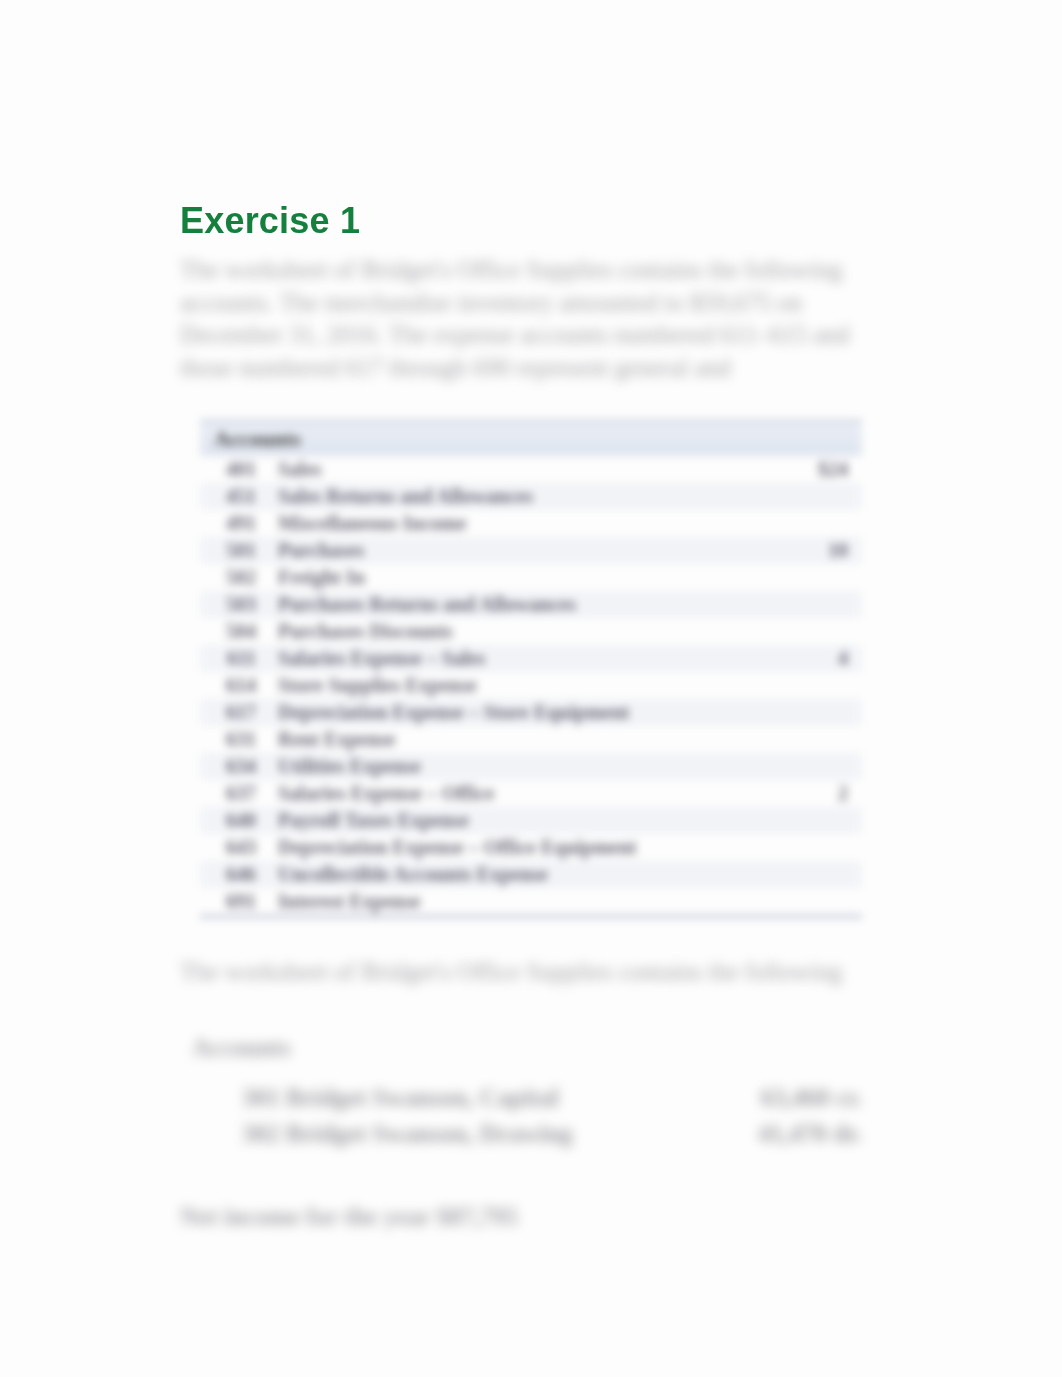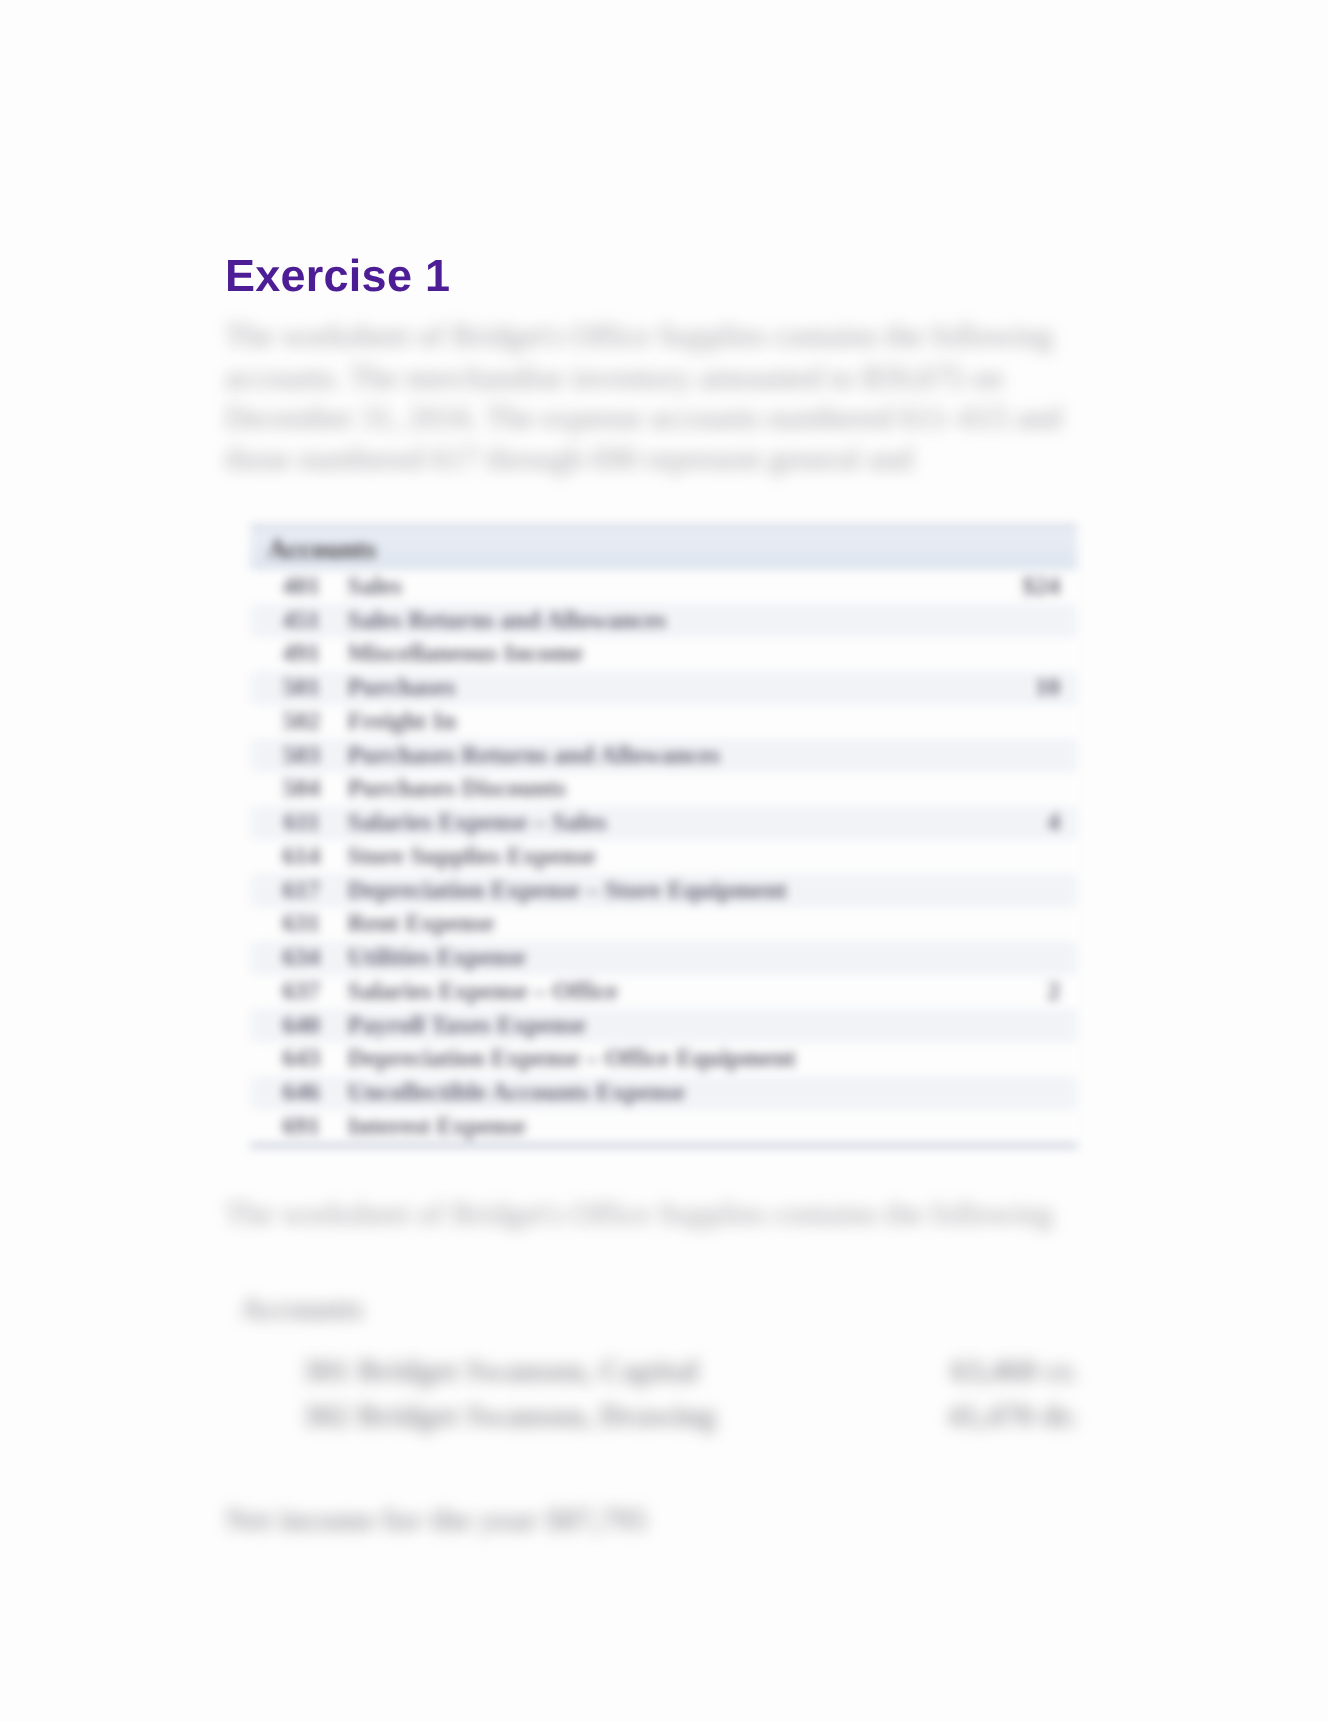--- a/index.html
+++ b/index.html
@@ -14,21 +14,21 @@
     position: relative;
     width: 1062px;
     height: 1377px;
     box-sizing: border-box;
     padding: 200px 180px 120px 180px;
   }
   .heading {
     font-family: "Segoe UI", "Helvetica", Arial, sans-serif;
     font-weight: 700;
     font-size: 36px;
-    color: #4c1d95;
+    color: #15803d;
     margin: 0 0 12px 0;
     letter-spacing: 0.2px;
   }
   .body-para {
     font-size: 25px;
     line-height: 1.3;
     color: #5a5862;
     margin: 0 0 36px 0;
     filter: blur(6px);
     opacity: 0.55;

